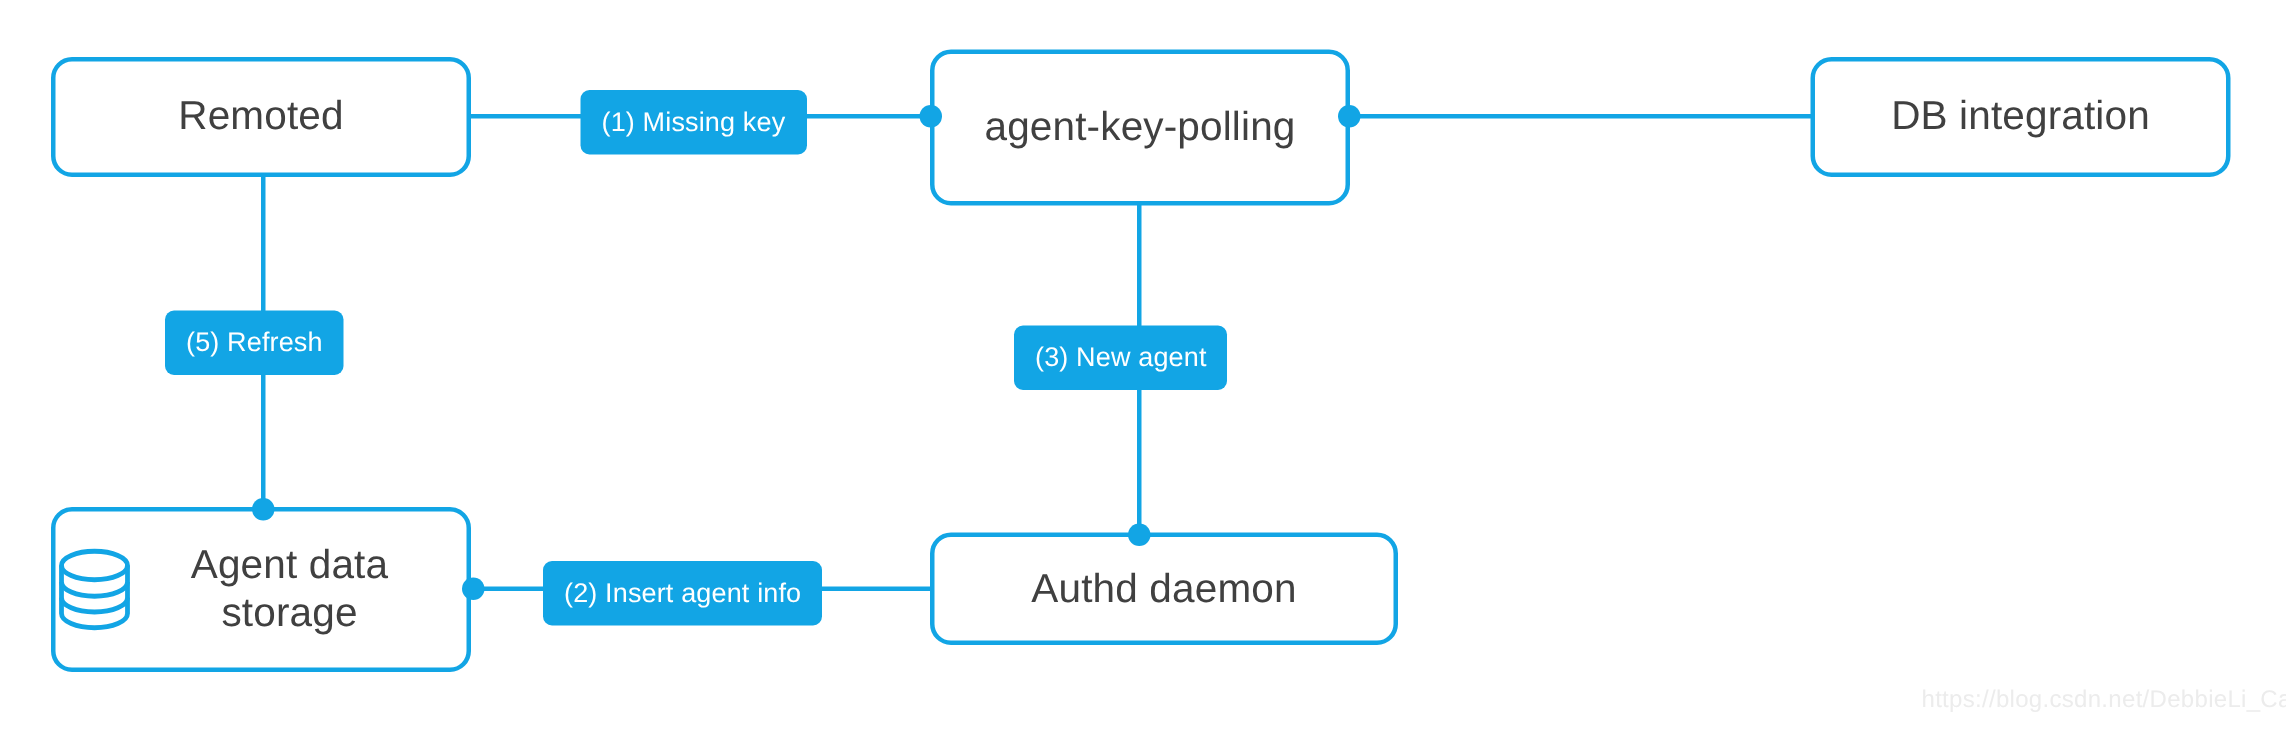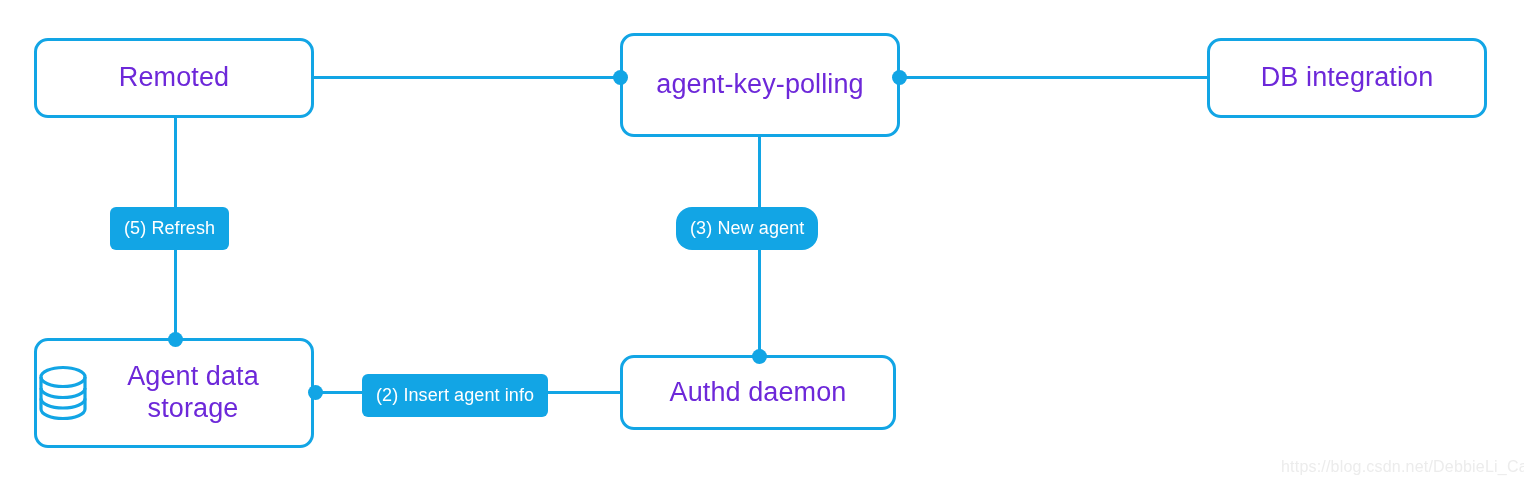--- a/index.html
+++ b/index.html
@@ -23,21 +23,21 @@
   
   .node {
     position: absolute;
     box-sizing: border-box;
     border: 3px solid #12A5E5;
     border-radius: 14px;
     background: #ffffff;
     display: flex;
     align-items: center;
     justify-content: center;
-    color: #6d28d9;
+    color: #404040;
     font-size: 27px;
     font-weight: 400;
     line-height: 1.18;
     text-align: center;
     letter-spacing: 0.1px;
     z-index: 3;
   }
   .node .node-label {
     display: block;
     white-space: pre-line;
@@ -138,33 +138,36 @@
     <svg class="db-icon" viewBox="0 0 52 58" fill="none" stroke="#12A5E5" stroke-width="3.2">
       <ellipse cx="26" cy="13" rx="22" ry="9.5"></ellipse>
       <path d="M4 13 V45 C4 50.2 13.8 54.5 26 54.5 C38.2 54.5 48 50.2 48 45 V13"></path>
       <path d="M4 24 C4 29.2 13.8 33.5 26 33.5 C38.2 33.5 48 29.2 48 24"></path>
       <path d="M4 34.5 C4 39.7 13.8 44 26 44 C38.2 44 48 39.7 48 34.5"></path>
     </svg>
     <span class="node-label">Agent data
 storage</span>
   </div>
 
-  <div class="node" style="left:620px; top:355px; width:276px; height:75px;">
+  <div class="node" style="left:620px; top:355px; width:312px; height:75px;">
     <span class="node-label">Authd daemon</span>
   </div>
 
   <div class="dot" style="left:620px; top:77px;"></div>
   <div class="dot" style="left:899px; top:77px;"></div>
   <div class="dot" style="left:175px; top:339px;"></div>
   <div class="dot" style="left:315px; top:392px;"></div>
   <div class="dot" style="left:759px; top:356px;"></div>
 
+  <div class="edge-label" style="left:387px; top:60px;">
+    <span>(1) Missing key</span>
+  </div>
 
 
-  <div class="edge-label" style="left:676px; top:207px;border-radius:16px;">
+  <div class="edge-label" style="left:676px; top:217px;">
     <span>(3) New agent</span>
   </div>
 
   <div class="edge-label" style="left:362px; top:374px;">
     <span>(2) Insert agent info</span>
   </div>
 
   <div class="edge-label" style="left:110px; top:207px;">
     <span>(5) Refresh</span>
   </div>

